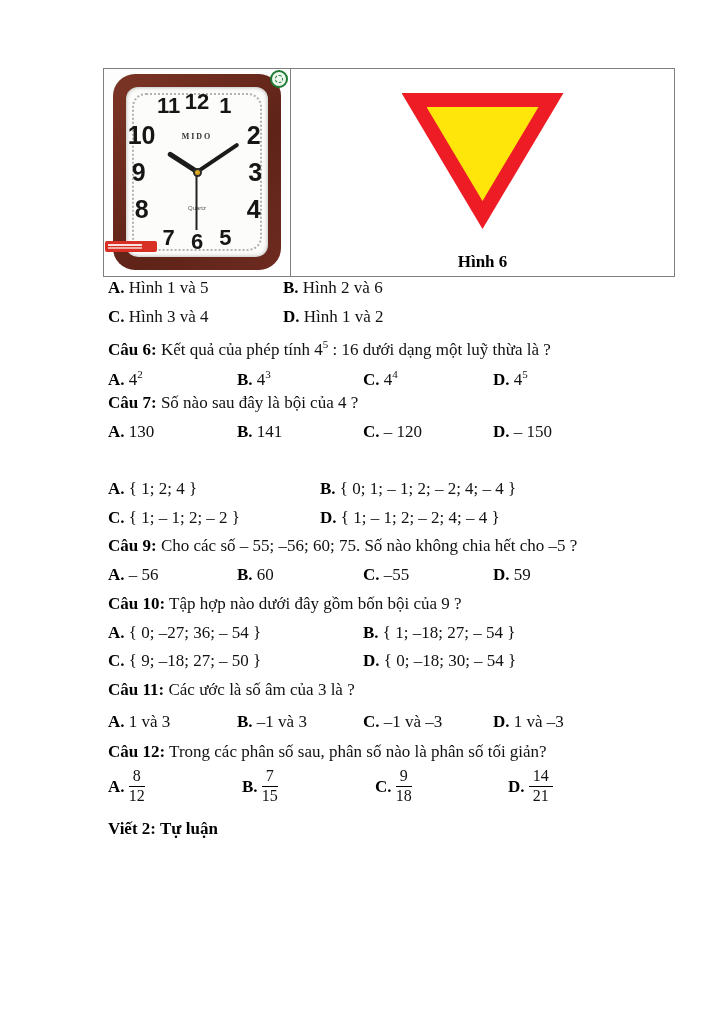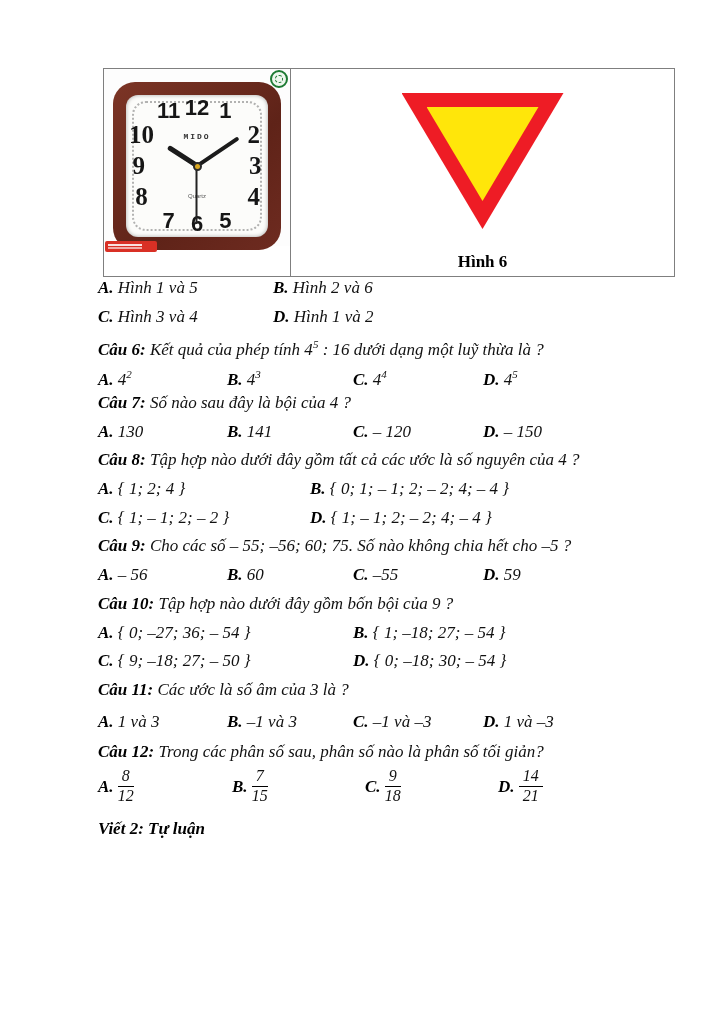--- a/index.html
+++ b/index.html
@@ -45,31 +45,31 @@
        background:linear-gradient(#f6f2ea 0 35%, #e3c27b 35% 100%);}
   .fig-mid{width:27px;height:56px;left:80px;top:58px;
        background:linear-gradient(#f5cf6b 0 22%, #d6341c 22% 100%);}
   .fig-right{width:22px;height:46px;left:108px;top:66px;
        background:linear-gradient(#f0d9a8 0 28%, #3f8f3d 28% 100%);}
   .fig-base{position:absolute;width:74px;height:16px;left:56px;top:112px;border-radius:4px;
        background:linear-gradient(#f3c445,#c98a1c);}
 
   
   .photo-f5{position:absolute;inset:0 0 30px 0;background:#fdfdfd;}
-  .clock-frame{position:absolute;left:50%;top:13px;transform:translateX(-50%);
-       width:168px;height:168px;border-radius:22px;
+  .clock-frame{position:absolute;left:50%;top:5px;transform:translateX(-50%);
+       width:168px;height:196px;border-radius:22px;
        background:linear-gradient(135deg,#7c3526,#5f2318 60%,#6e2b20);}
   .clock-face{position:absolute;inset:13px;border-radius:12px;background:#fcfcfa;
        box-shadow:inset 0 0 4px rgba(0,0,0,.35);}
   .tick-ring{position:absolute;inset:6px;border:2px dotted #777;border-radius:14px;opacity:.55;}
   .clock-num{position:absolute;transform:translate(-50%,-50%);
        font-family:"Liberation Sans", sans-serif;font-weight:bold;color:#161616;}
-  .num-lg{font-size:25px;font-family:Liberation Serif, serif;} .num-md{font-size:22px;}
+  .num-lg{font-size:25px;} .num-md{font-size:22px;}
   .clock-brand{position:absolute;left:50%;top:29%;transform:translate(-50%,-50%);
-       font-family:Liberation Mono, monospace;font-size:8px;font-weight:bold;
+       font-family:Liberation Serif, serif;font-size:8px;font-weight:bold;
        letter-spacing:2px;color:#333;}
   .clock-quartz{position:absolute;left:50%;top:71%;transform:translate(-50%,-50%);
        font-family:"Liberation Sans", sans-serif;font-size:6px;color:#555;}
   .hand{position:absolute;left:50%;bottom:50%;transform-origin:50% 100%;background:#1b1b1b;}
   .hand-hour{width:5px;height:35px;margin-left:-2.5px;border-radius:3px;transform:rotate(-57deg);}
   .hand-min{width:4px;height:50px;margin-left:-2px;border-radius:3px;transform:rotate(56deg);}
   .hand-sec{width:1.5px;height:58px;margin-left:-.75px;background:#222;transform:rotate(180deg);}
   .hub{position:absolute;left:50%;top:50%;width:9px;height:9px;margin:-4.5px 0 0 -4.5px;
        border-radius:50%;background:#2a2a2a;}
   .hub::after{content:"";position:absolute;inset:2px;border-radius:50%;background:#d9a822;}
@@ -85,22 +85,22 @@
   
   .photo-f6{position:absolute;inset:0 0 30px 0;background:#fff;}
   .yield-outer{position:absolute;left:50%;top:24px;transform:translateX(-50%);
        width:162px;height:136px;background:#ee1c25;
        clip-path:polygon(0% 0%,100% 0%,50% 100%);}
   .yield-inner{position:absolute;left:50%;top:14px;transform:translateX(-50%);
        width:112px;height:94px;background:#ffe60a;
        clip-path:polygon(0% 0%,100% 0%,50% 100%);}
 
   
-  .line{position:absolute;left:98px;width:572px;font-size:17px;line-height:21px;
-        white-space:nowrap;font-style:italic;}
+  .line{position:absolute;left:108px;width:572px;font-size:17px;line-height:21px;
+        white-space:nowrap;}
   .line b{color:#000;}
   .opt{position:absolute;top:0;}
   sup{font-size:11px;}
   .frac{display:inline-block;vertical-align:middle;text-align:center;line-height:1.05;
         font-size:16px;margin-top:-4px;}
   .frac .num{display:block;border-bottom:1.2px solid #000;padding:0 4px 1px;}
   .frac .den{display:block;padding-top:1px;}
 </style>
 </head>
 <body>
@@ -172,23 +172,20 @@
   <div class="line" style="top:392px">
     <b>Câu 7:</b> <span>Số nào sau đây là bội của 4 ?</span>
   </div>
   <div class="line" style="top:421px">
     <span class="opt" style="left:0"><b>A.</b> <span>130</span></span>
     <span class="opt" style="left:129px"><b>B.</b> <span>141</span></span>
     <span class="opt" style="left:255px"><b>C.</b> <span>– 120</span></span>
     <span class="opt" style="left:385px"><b>D.</b> <span>– 150</span></span>
   </div>
 
-  <div class="line" style="top:449px">
-    <b>Câu 8:</b> <span>Tập hợp nào dưới đây gồm tất cả các ước là số nguyên của 4 ?</span>
-  </div>
   <div class="line" style="top:478px">
     <span class="opt" style="left:0"><b>A.</b> <span>{ 1; 2; 4 }</span></span>
     <span class="opt" style="left:212px"><b>B.</b> <span>{ 0; 1; – 1; 2; – 2; 4; – 4 }</span></span>
   </div>
   <div class="line" style="top:507px">
     <span class="opt" style="left:0"><b>C.</b> <span>{ 1; – 1; 2; – 2 }</span></span>
     <span class="opt" style="left:212px"><b>D.</b> <span>{ 1; – 1; 2; – 2; 4; – 4 }</span></span>
   </div>
 
   <div class="line" style="top:535px">

